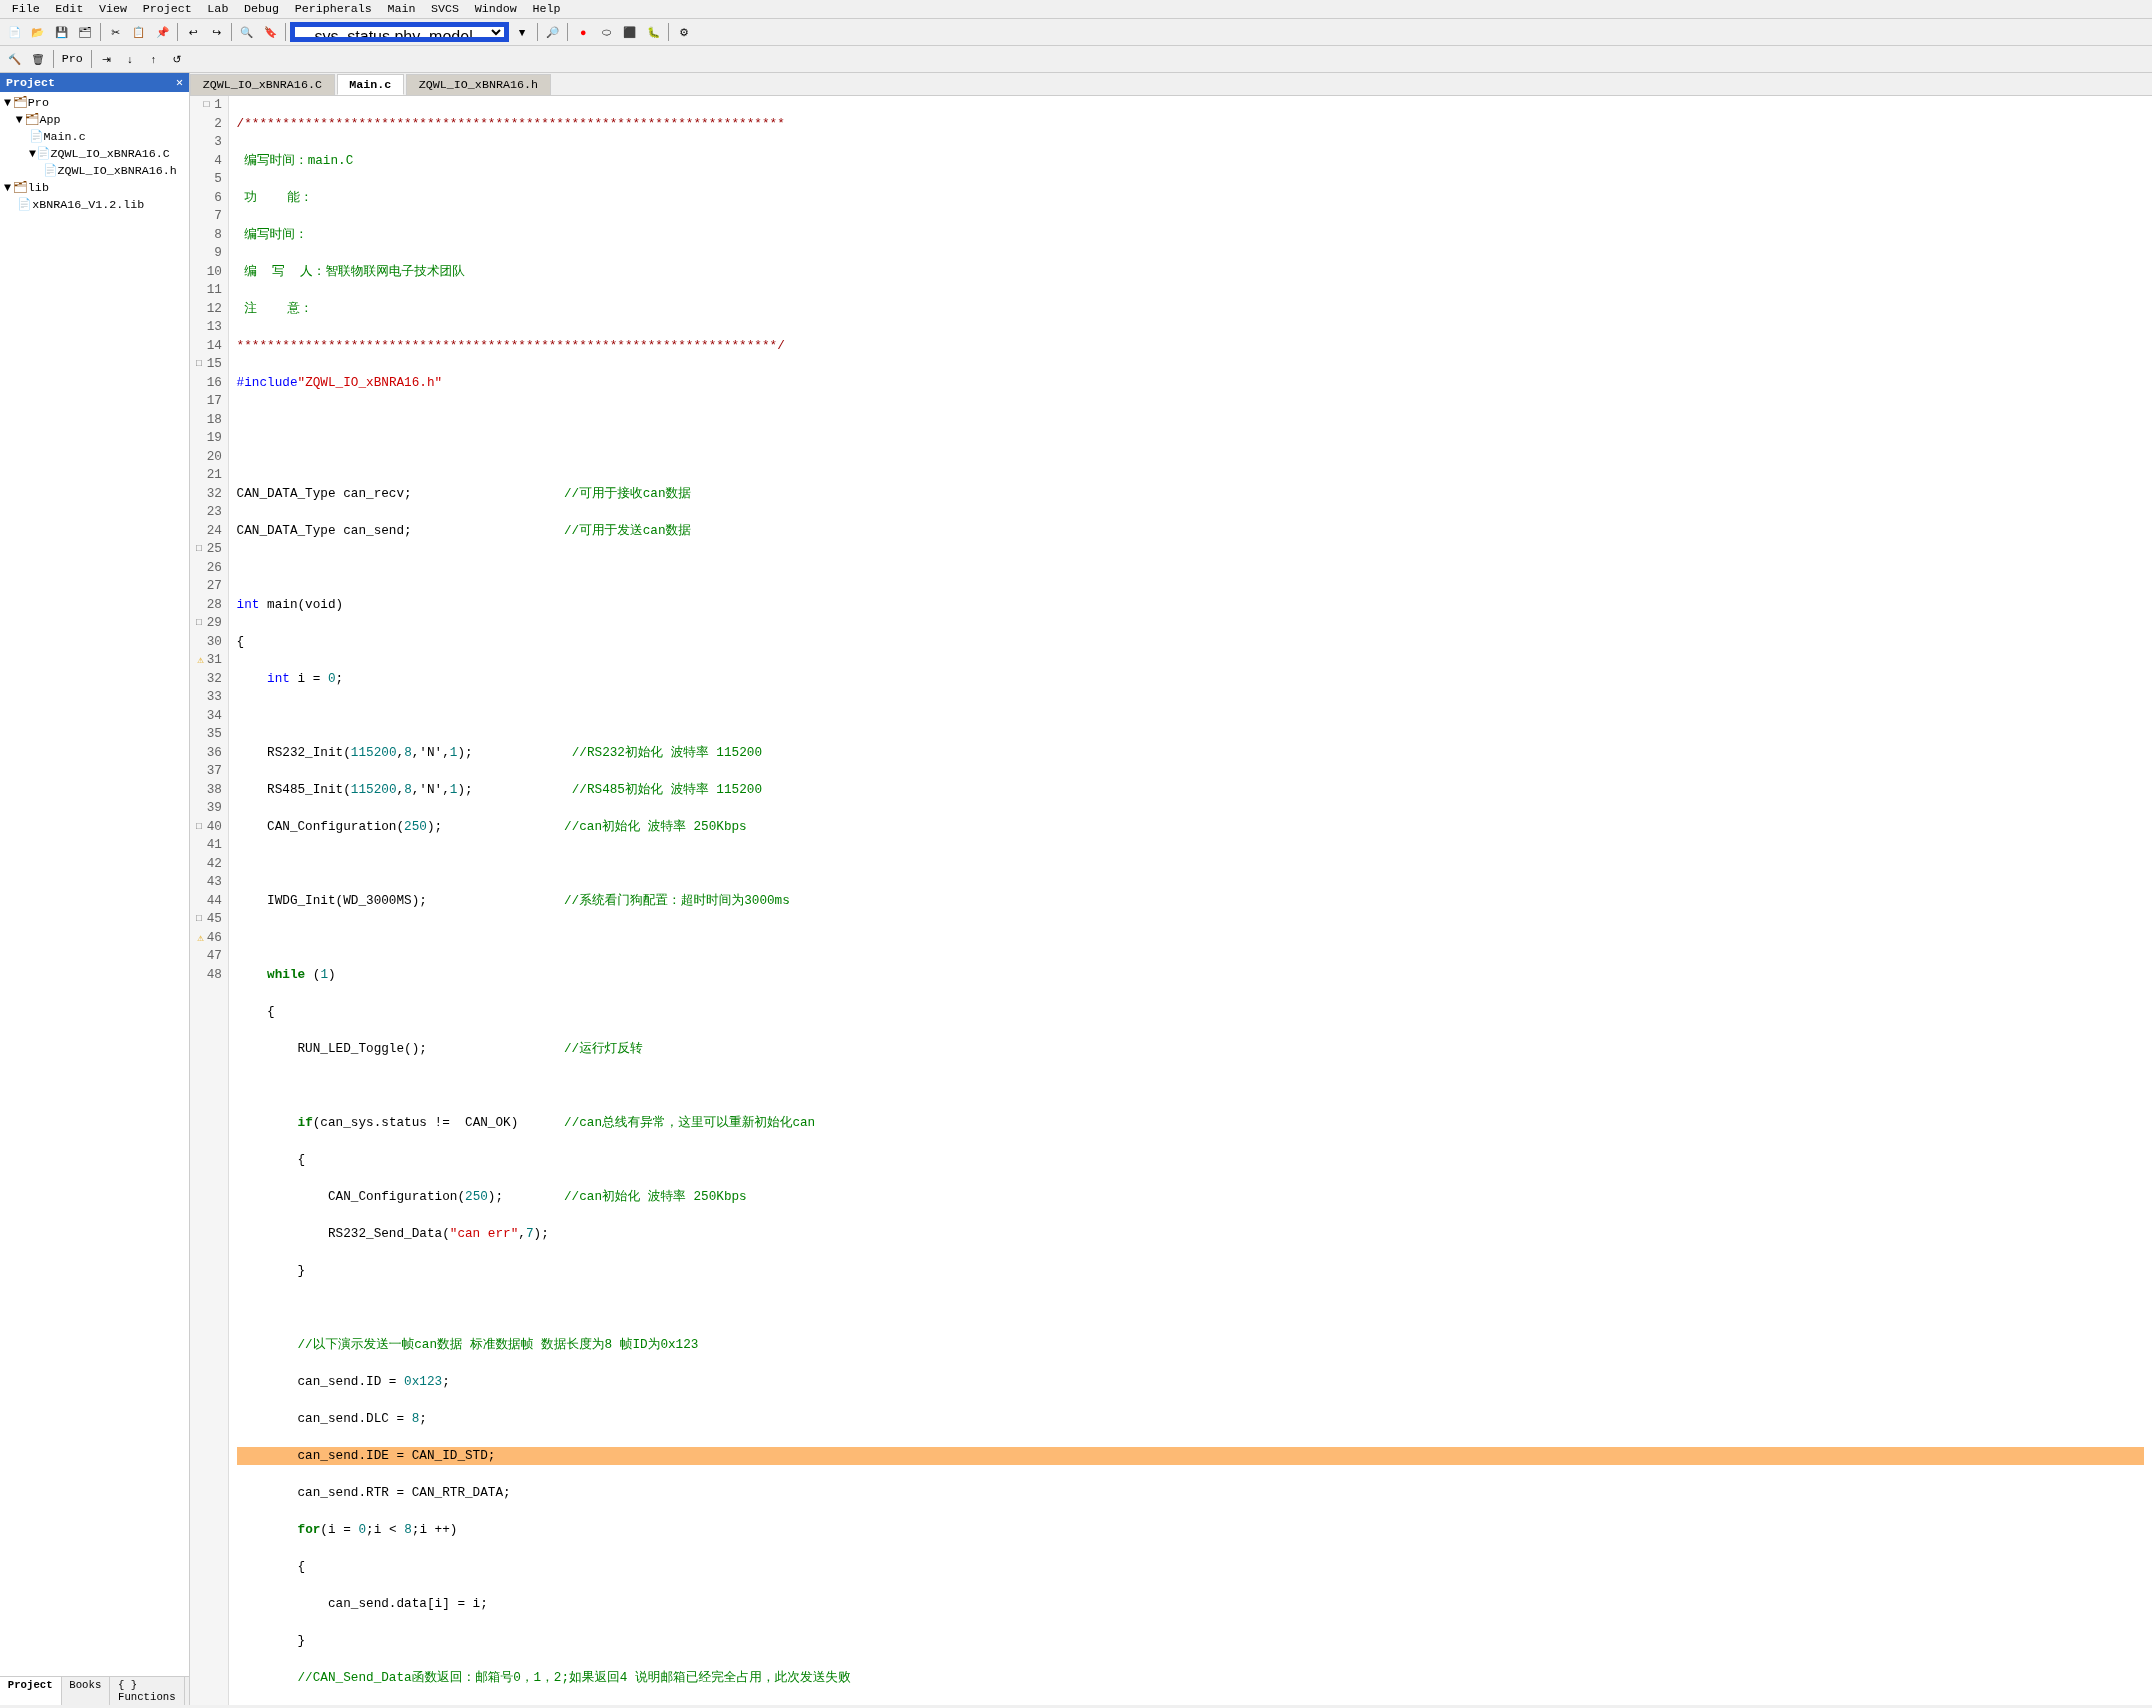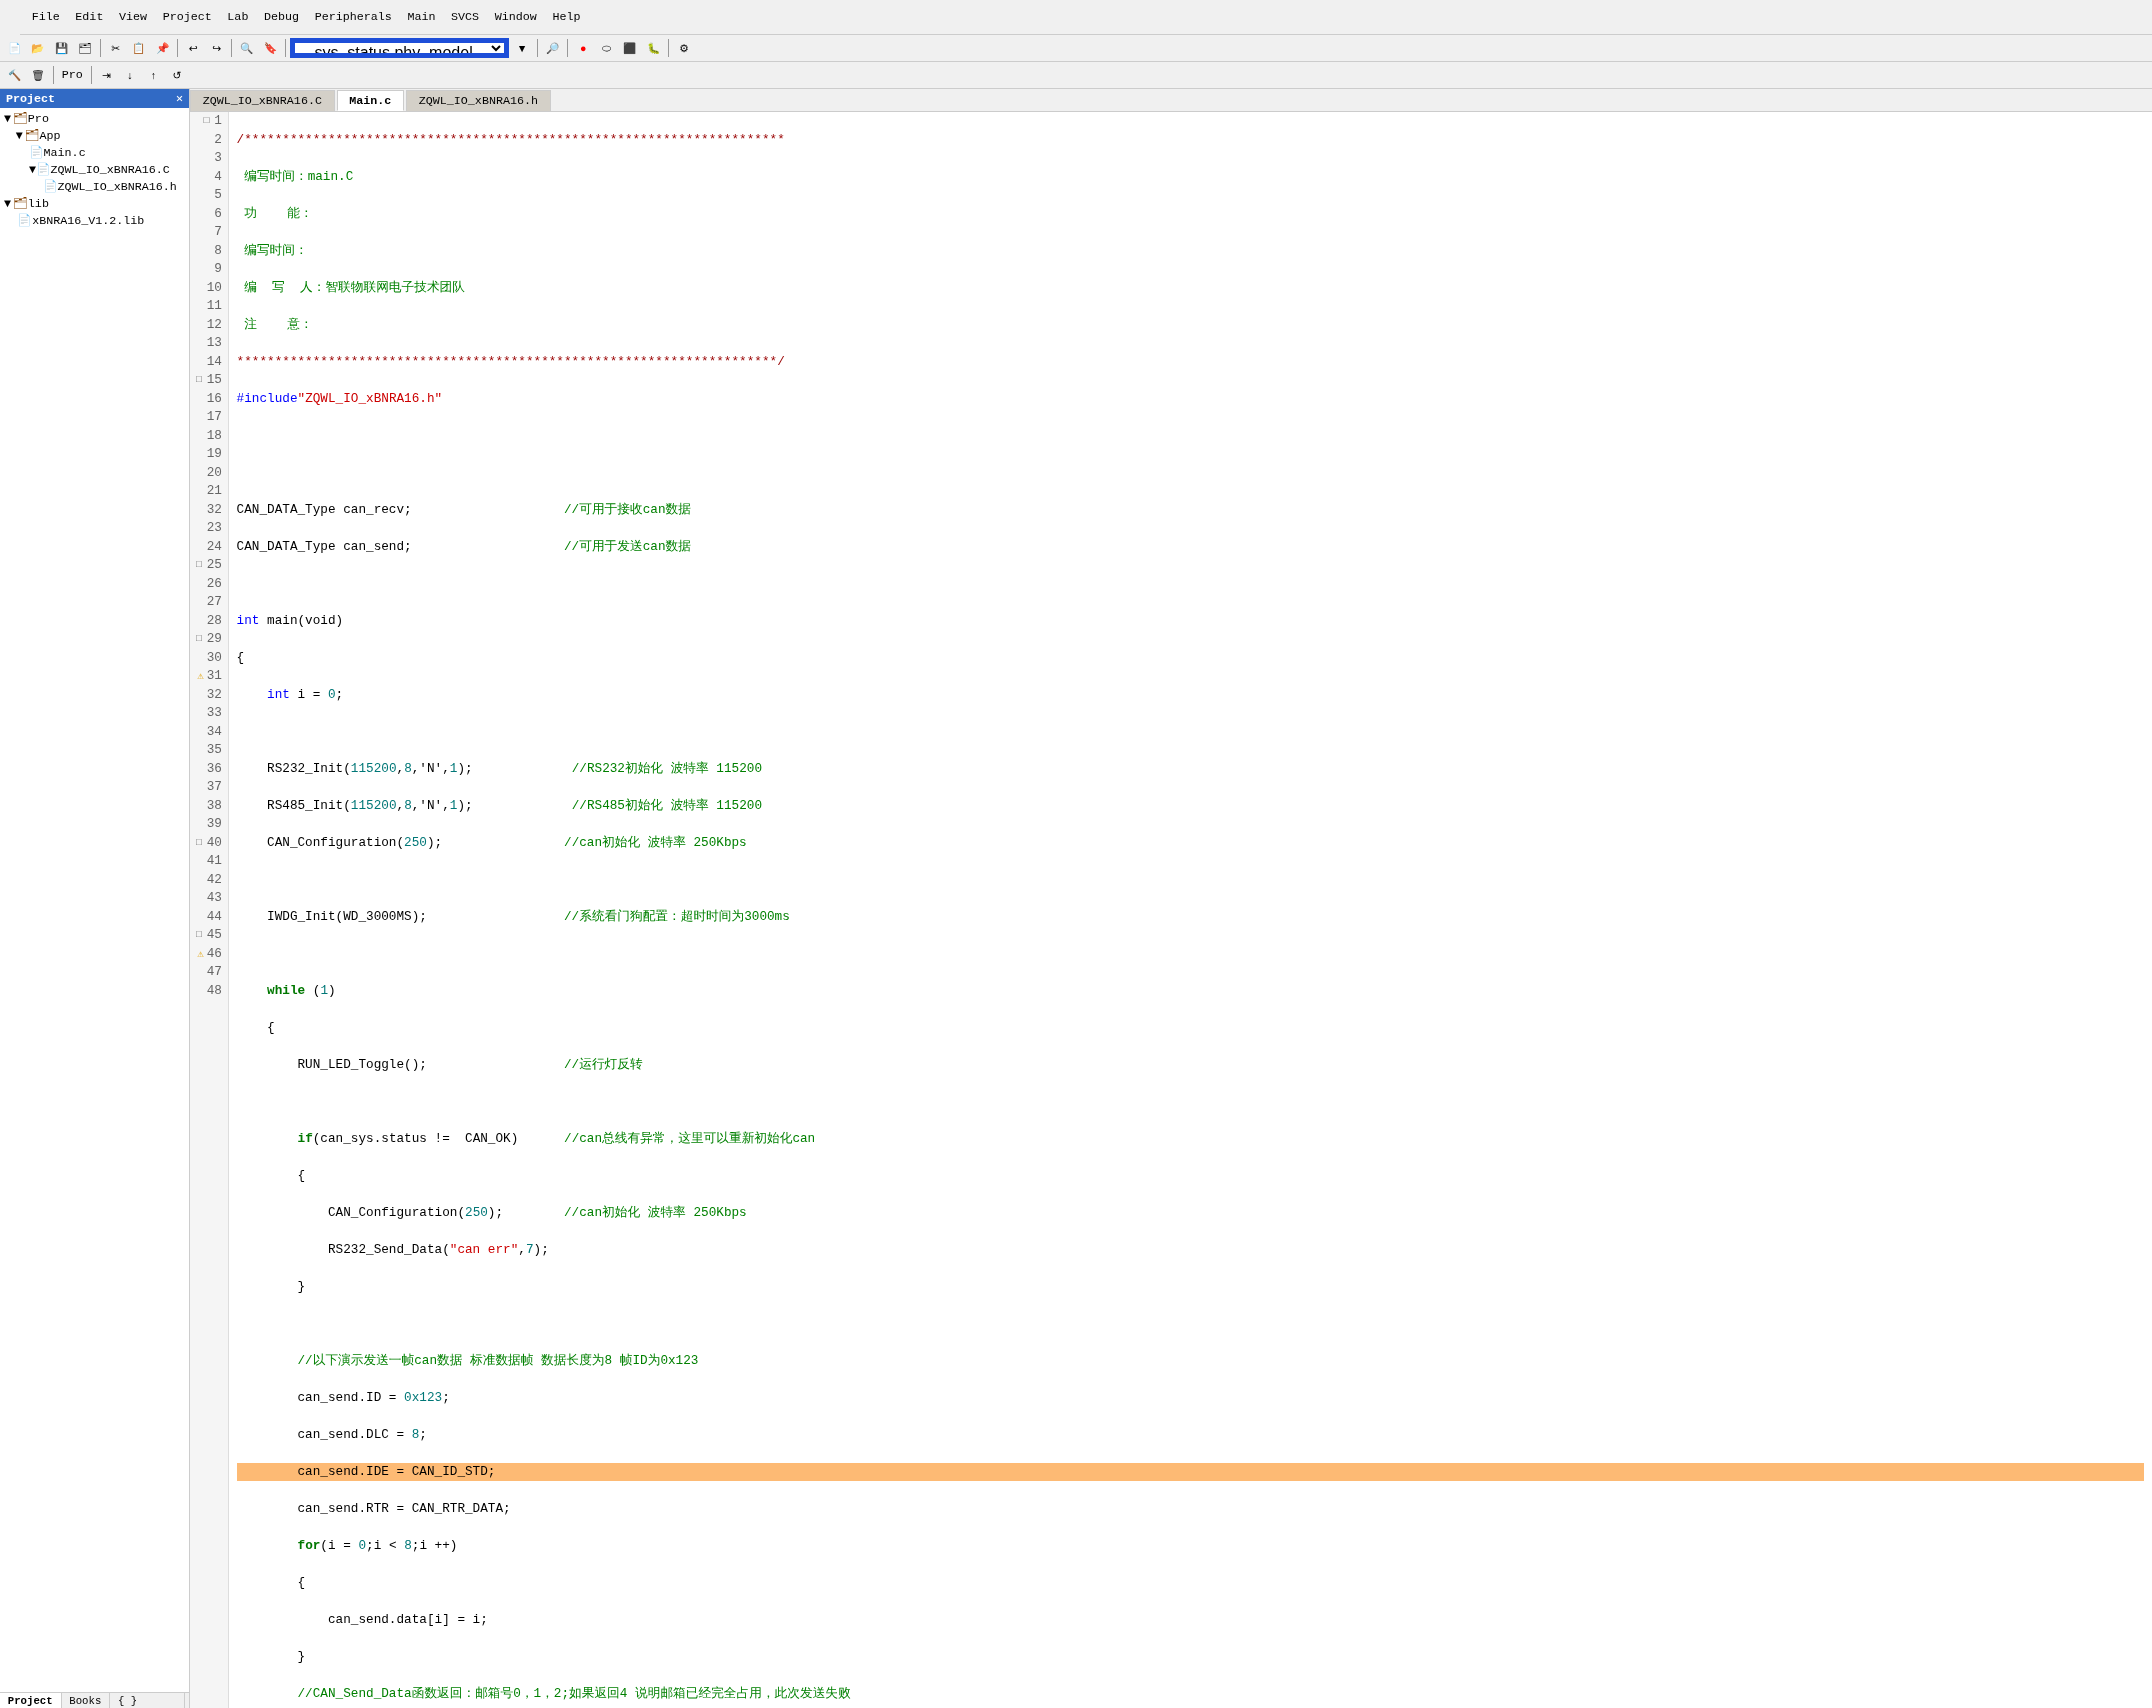--- a/index.html
+++ b/index.html
@@ -12,22 +12,21 @@
       height: 100vh;
     }
 
     
     .menu-bar {
       background: #f0f0f0;
       border-bottom: 1px solid #ccc;
       display: flex;
       align-items: center;
       padding: 2px 3.9px;
-      height: 35px;
-      margin-left: 20px;
+      height: 19px;
     }
     .menu-item {
       padding: 2px 7.8px;
       font-size: 11.7px;
       cursor: pointer;
       color: #000;
     }
 
     
     .toolbar {

